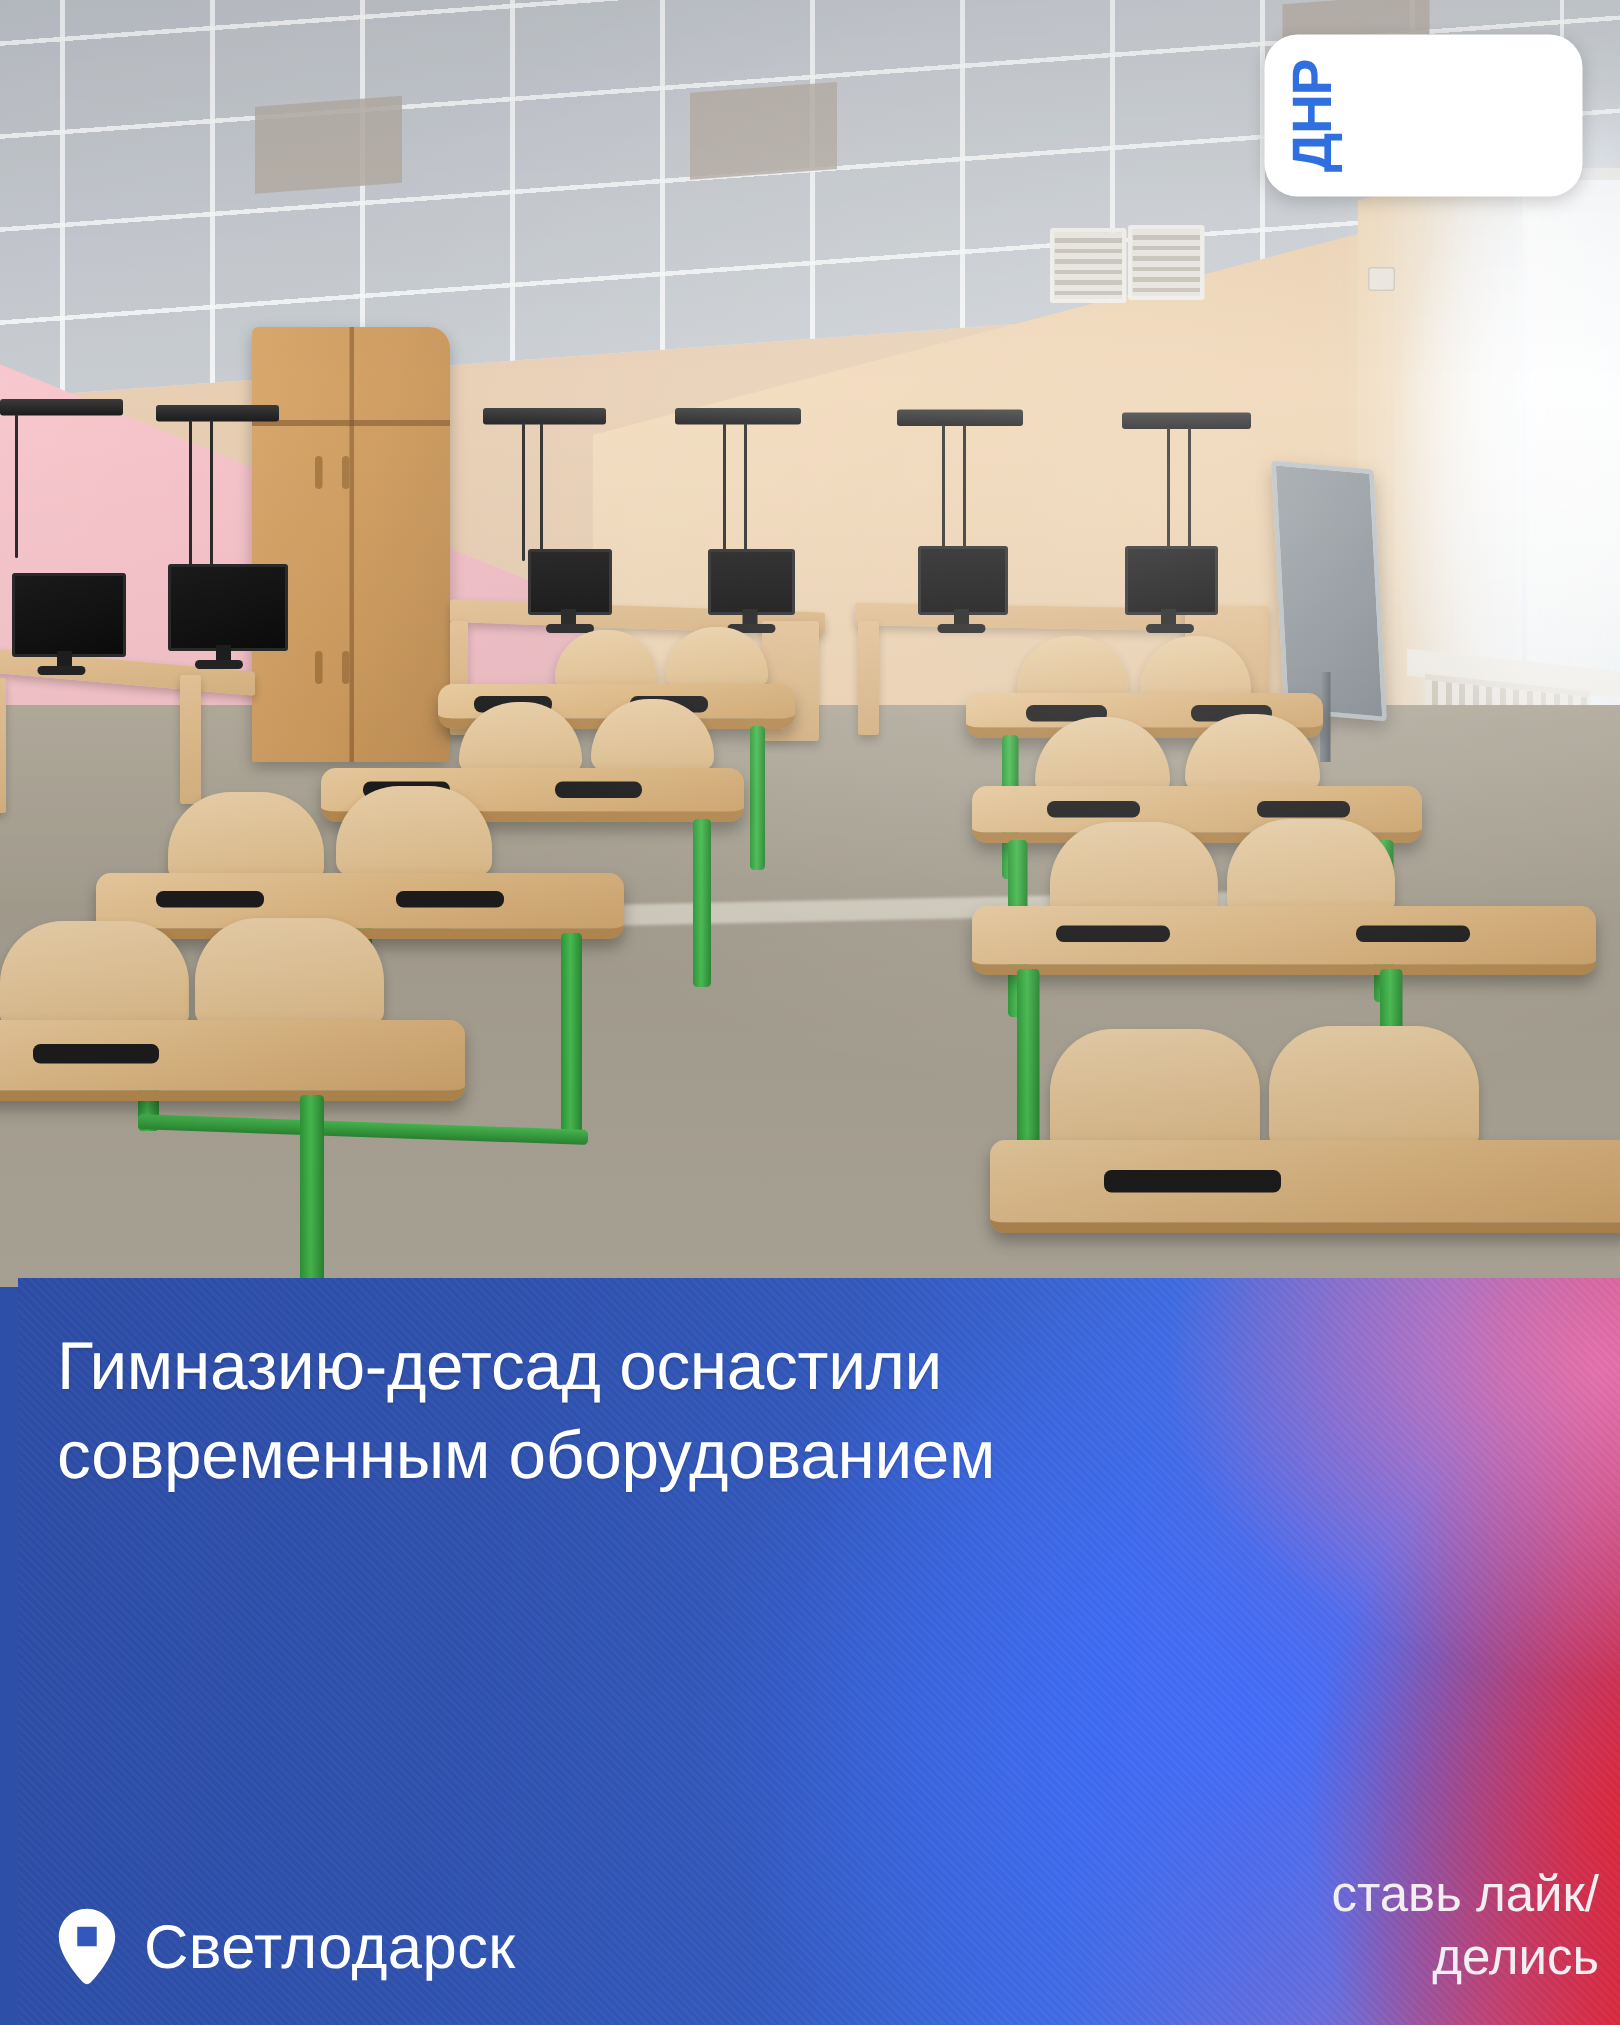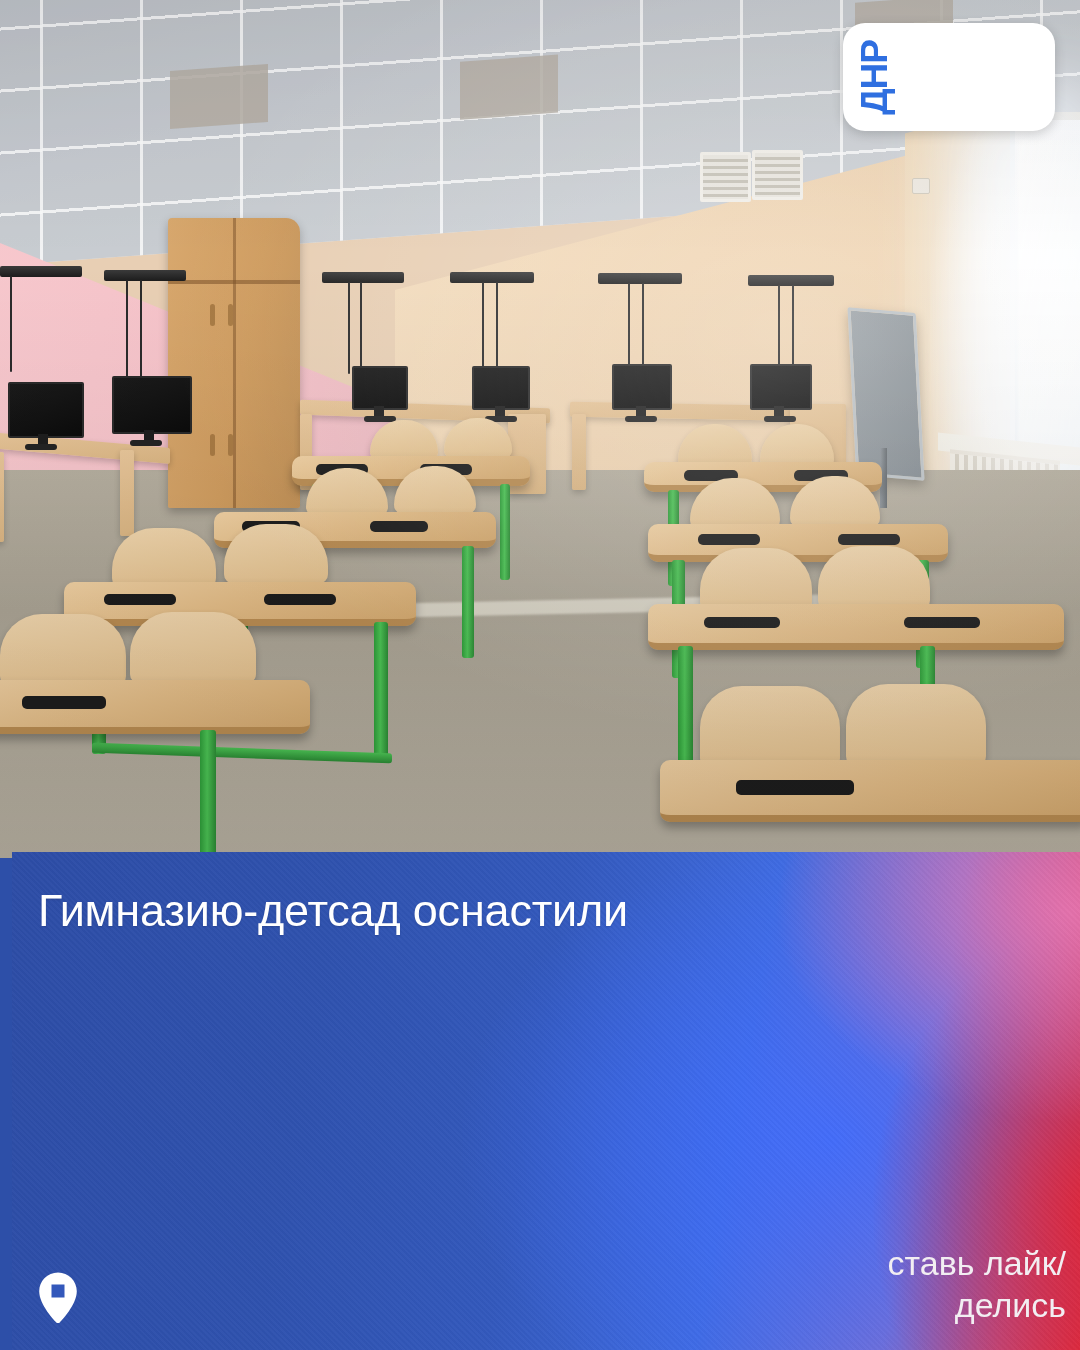--- a/index.html
+++ b/index.html
@@ -590,27 +590,29 @@
 
   <div id="logo-card">
     <div id="logo-dnr">ДНР</div>
   </div>
 
   <div id="banner">
     <div id="banner-noise"></div>
 
     <div id="headline">
       <div>Гимназию-детсад оснастили</div>
+      <div>современным оборудованием</div>
     </div>
 
     <div id="place">
       <svg id="pin-icon" viewBox="0 0 40 52">
         <path d="M20 0.5C9.5 0.5 1.2 8.8 1.2 19.3c0 13.6 15.9 29.9 16.6 30.6a3 3 0 0 0 4.4 0c0.7-0.7 16.6-17 16.6-30.6C38.8 8.8 30.5 0.5 20 0.5z" fill="#ffffff"></path>
         <rect x="13.5" y="12.5" width="13" height="13" fill="#3358bb"></rect>
       </svg>
+      <span id="place-label">Светлодарск</span>
     </div>
 
     <div id="cta">
       <div>ставь лайк/</div>
       <div>делись</div>
     </div>
   </div>
 
 </div>
 

